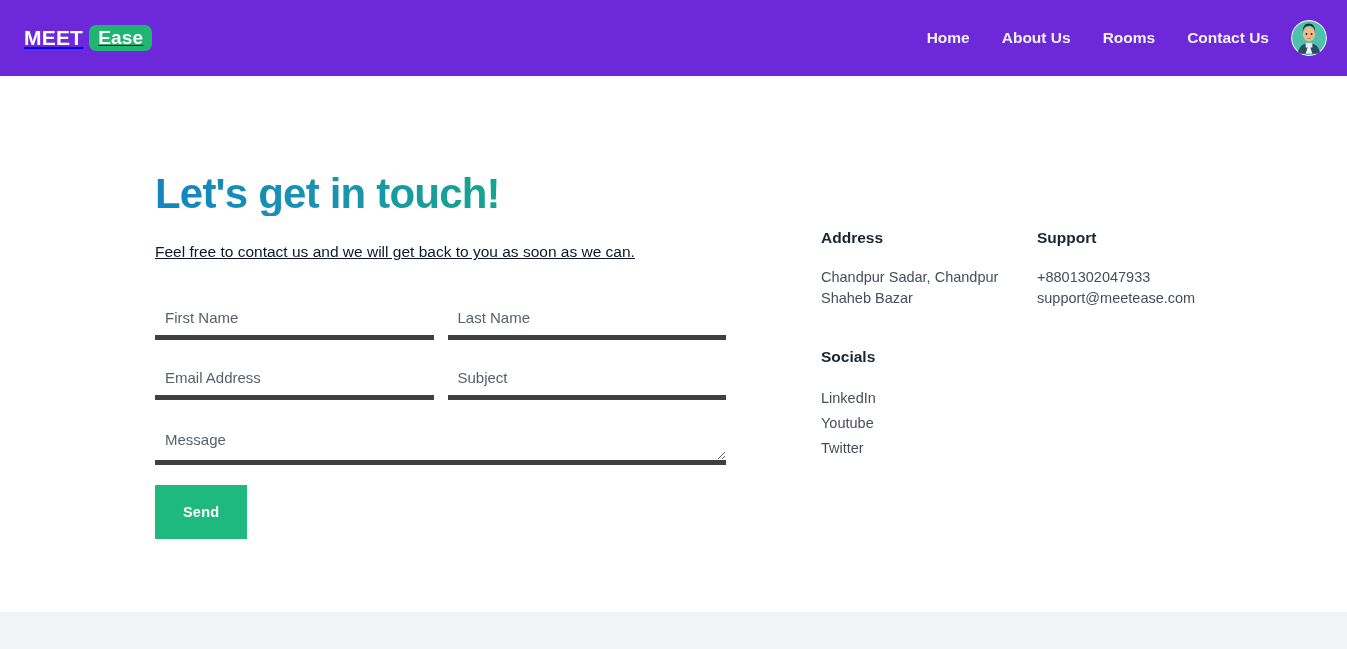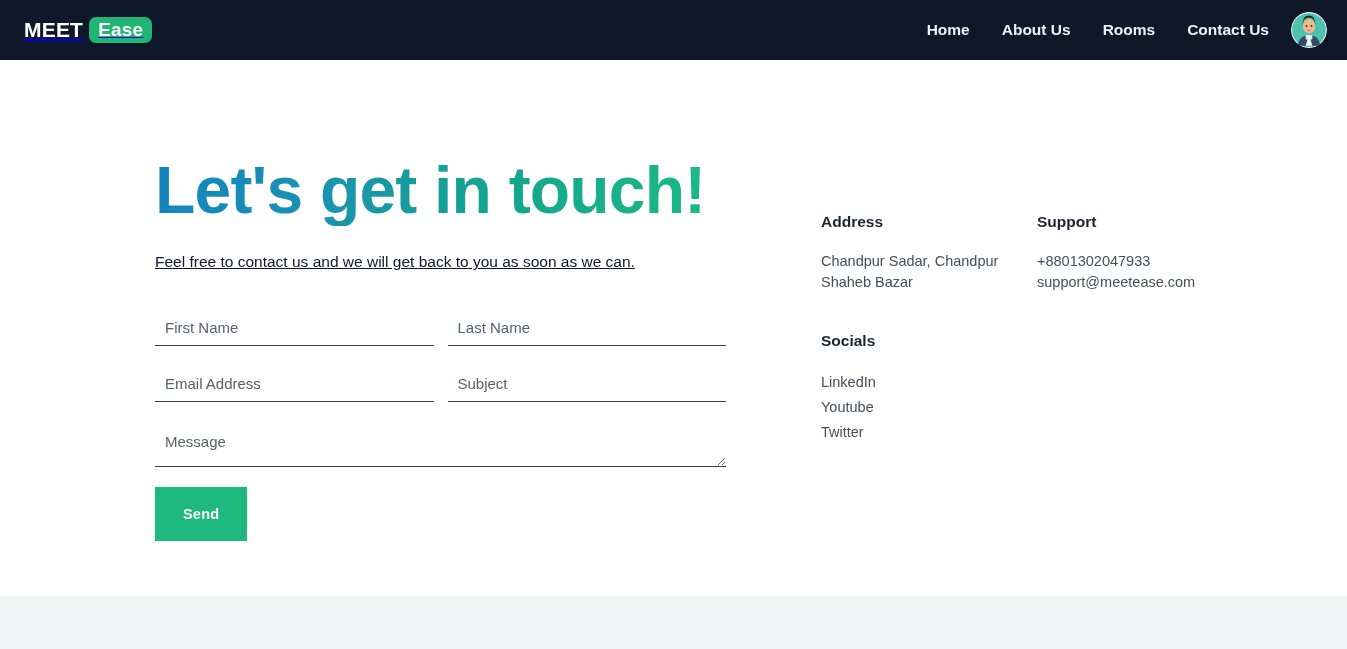--- a/index.html
+++ b/index.html
@@ -11,22 +11,22 @@
   }
 
   body {
     font-family: "Liberation Sans", sans-serif;
     background: #ffffff;
     color: #1f2933;
   }
 
   
   .navbar {
-    height: 60px;
-    background: #0f172a;
+    height: 76px;
+    background: #6d28d9;
     display: flex;
     align-items: center;
     justify-content: space-between;
     padding: 0 20px 0 24px;
   }
 
   .brand {
     display: flex;
     align-items: center;
     gap: 6px;
@@ -83,21 +83,21 @@
     left: 155px;
     top: 95px;
     width: 1070px;
     display: flex;
     align-items: flex-start;
   }
 
   .left-col { width: 600px; flex-shrink: 0; }
 
   .page-title {
-    font-size: 66px;
+    font-size: 42px;
     font-weight: bold;
     line-height: 1.08;
     letter-spacing: -0.8px;
     background: linear-gradient(90deg, #1484c1 0%, #1a93b0 28%, #14a58d 58%, #1dbe83 100%);
     -webkit-background-clip: text;
     background-clip: text;
     -webkit-text-fill-color: transparent;
     color: #1484c1;
     white-space: nowrap;
   }
@@ -118,21 +118,21 @@
     gap: 14px;
     margin-bottom: 23px;
   }
 
   .field { flex: 1; min-width: 0; }
 
   .field input,
   .field textarea {
     width: 100%;
     border: none;
-    border-bottom: 1px solid #404040;
+    border-bottom: 5px solid #404040;
     background: transparent;
     font-family: "Liberation Sans", sans-serif;
     font-size: 15px;
     color: #2b3440;
     padding: 6px 10px 9px 10px;
     outline: none;
     display: block;
   }
   .field input::placeholder,
   .field textarea::placeholder { color: #58616b; opacity: 1; }

